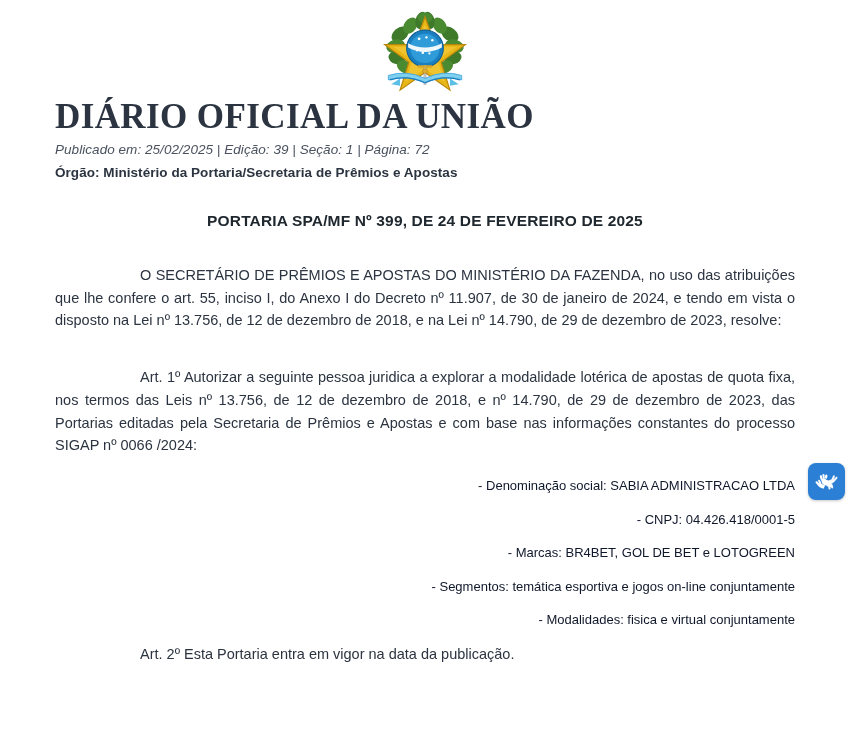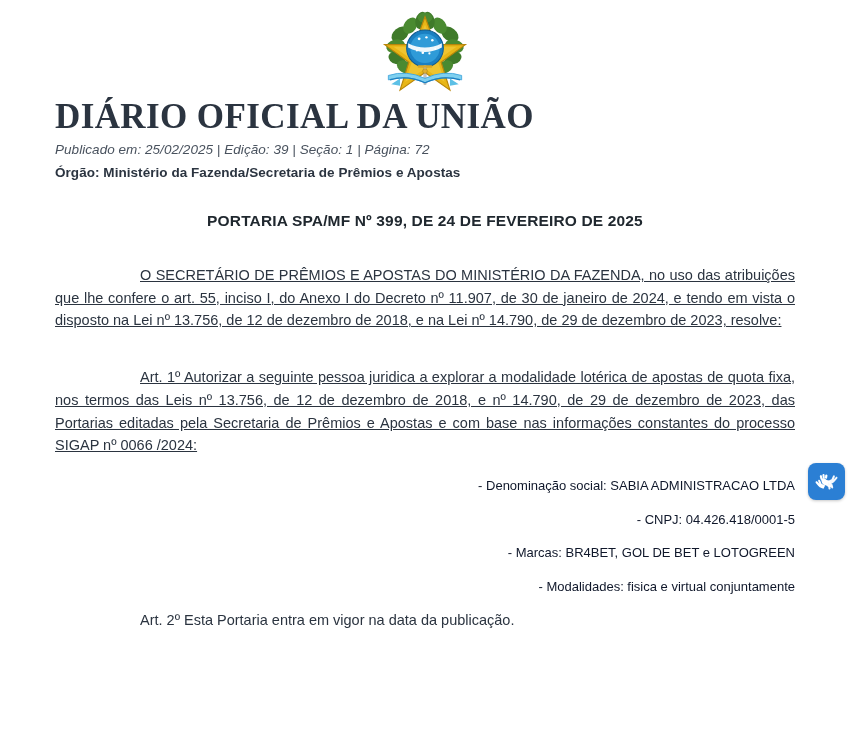--- a/index.html
+++ b/index.html
@@ -88,21 +88,20 @@
 
   
   .body-par {
     margin-top: 34px;
     font-size: 14.5px;
     line-height: 1.57;
     text-align: justify;
     text-align-last: left;
     text-indent: 85px;
     color: #2b3440;
-    text-decoration: underline;
   }
 
   
   .items {
     margin: 0;
     padding: 0;
     list-style: none;
     margin-top: 19px;
   }
   .items li {
@@ -191,36 +190,37 @@
       <circle cx="60" cy="86" r="3.2" fill="#e0b030" stroke="#a87f12" stroke-width="0.7"></circle>
 
       <path d="M10 92 Q35 84 60 96 Q85 84 110 92 L110 98 Q85 90 60 102 Q35 90 10 98 Z" fill="#7fd0ef" stroke="#2f9bd8" stroke-width="1"></path>
       <path d="M12 98 Q36 91 60 102 Q84 91 108 98" fill="none" stroke="#1a7fc1" stroke-width="1.6"></path>
       <path d="M14 104 L26 96 L26 106 Z" fill="#5cc0e6"></path>
       <path d="M106 104 L94 96 L94 106 Z" fill="#5cc0e6"></path>
     </svg>
 
     <div class="dou-title">DIÁRIO OFICIAL DA UNIÃO</div>
     <div class="dou-meta">Publicado em: 25/02/2025 | Edição: 39 | Seção: 1 | Página: 72</div>
-    <div class="dou-organ">Órgão: Ministério da Fazenda/Secretaria de Prêmios e Apostas</div>
+    <div class="dou-organ">Órgão: Ministério da Portaria/Secretaria de Prêmios e Apostas</div>
   </header>
 
   <main>
 
     <h1 class="act-title">PORTARIA SPA/MF Nº 399, DE 24 DE FEVEREIRO DE 2025</h1>
 
 
     <p class="body-par">O SECRETÁRIO DE PRÊMIOS E APOSTAS DO MINISTÉRIO DA FAZENDA, no uso das atribuições que lhe confere o art. 55, inciso I, do Anexo I do Decreto nº 11.907, de 30 de janeiro de 2024, e tendo em vista o disposto na Lei nº 13.756, de 12 de dezembro de 2018, e na Lei nº 14.790, de 29 de dezembro de 2023, resolve:</p>
 
     <p class="body-par">Art. 1º Autorizar a seguinte pessoa juridica a explorar a modalidade lotérica de apostas de quota fixa, nos termos das Leis nº 13.756, de 12 de dezembro de 2018, e nº 14.790, de 29 de dezembro de 2023, das Portarias editadas pela Secretaria de Prêmios e Apostas e com base nas informações constantes do processo SIGAP nº 0066 /2024:</p>
 
     <ul class="items">
       <li>- Denominação social: SABIA ADMINISTRACAO LTDA</li>
       <li>- CNPJ: 04.426.418/0001-5</li>
       <li>- Marcas: BR4BET, GOL DE BET e LOTOGREEN</li>
+      <li>- Segmentos: temática esportiva e jogos on-line conjuntamente</li>
       <li>- Modalidades: fisica e virtual conjuntamente</li>
     </ul>
 
     <p class="closing-par">Art. 2º Esta Portaria entra em vigor na data da publicação.</p>
 
   </main>
 
   <button class="vlibras-btn" title="VLibras" aria-label="VLibras">
     <svg width="25" height="25" viewBox="0 0 32 32" aria-hidden="true">
       <g fill="#ffffff">

